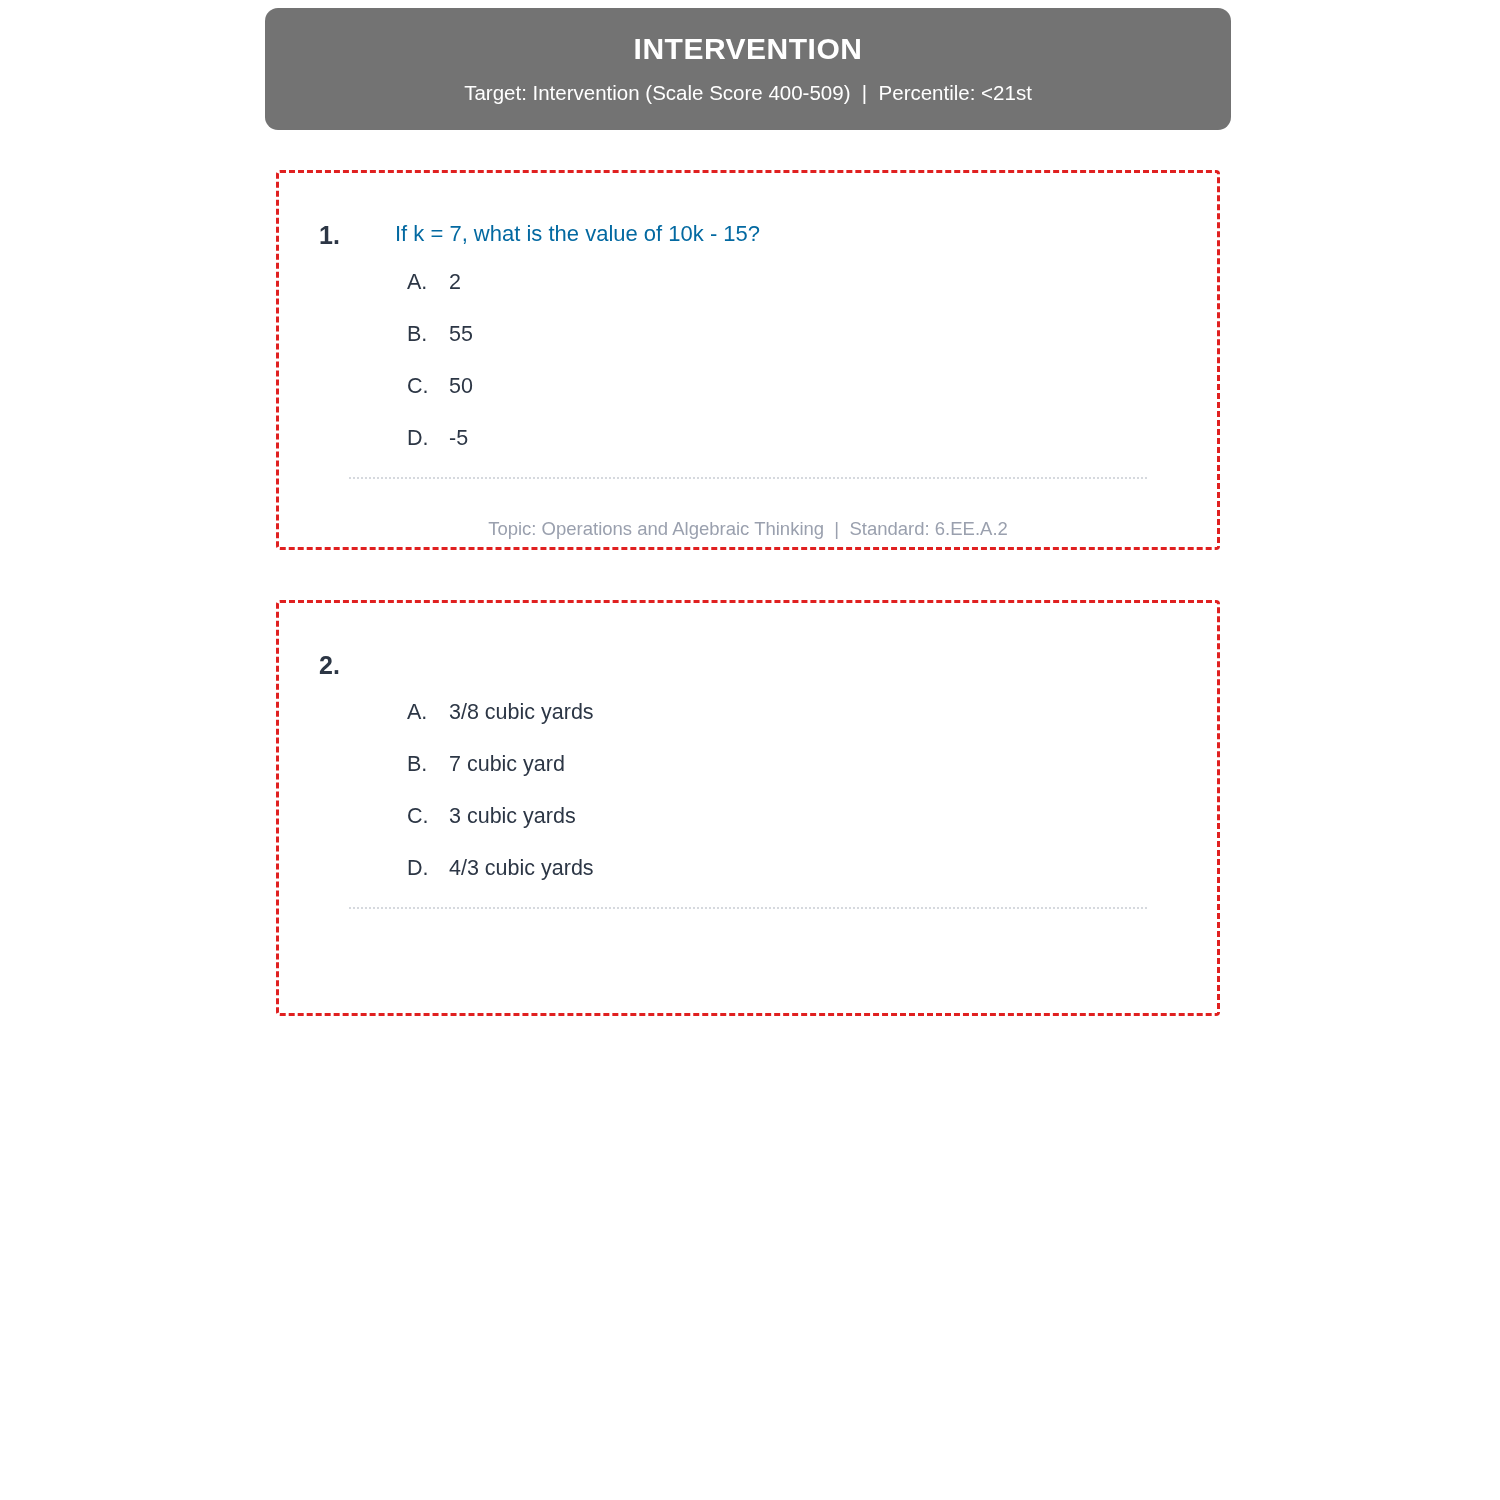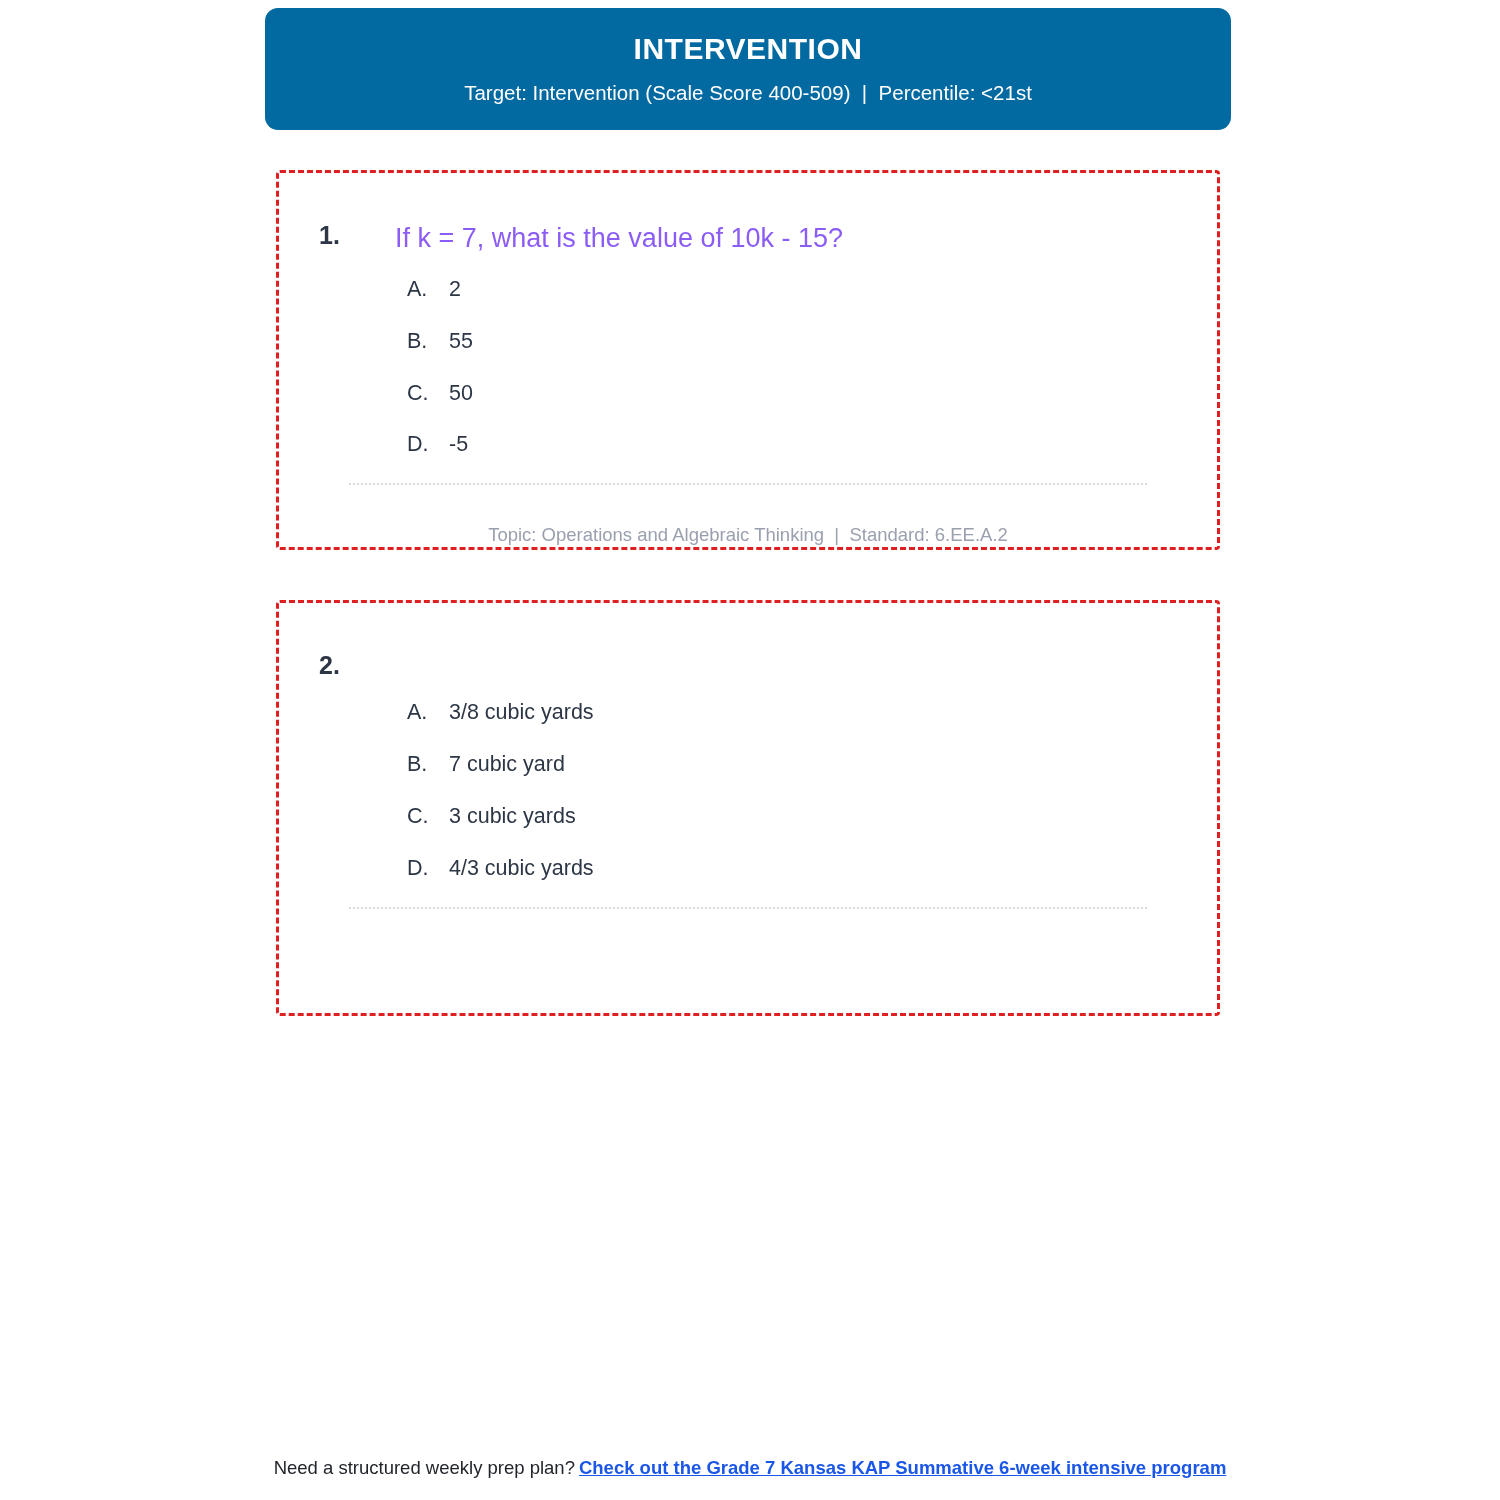--- a/index.html
+++ b/index.html
@@ -23,21 +23,21 @@
     box-sizing: border-box;
   }
 
   
   .band {
     position: absolute;
     left: 265px;
     top: 8px;
     width: 966px;
     height: 122px;
-    background: #0369a1;
+    background: #737373;
     border-radius: 13px;
     box-sizing: border-box;
     display: flex;
     flex-direction: column;
     align-items: center;
     justify-content: center;
   }
   .band-title {
     color: #ffffff;
     font-size: 30px;
@@ -77,23 +77,23 @@
   }
   .q-num {
     font-size: 25px;
     font-weight: bold;
     color: #2c3645;
     width: 76px;
     flex: 0 0 76px;
     line-height: 1.45;
   }
   .q-text {
-    font-size: 27px;
+    font-size: 22px;
     font-weight: normal;
-    color: #8b5cf6;
+    color: #0369a1;
     line-height: 1.58;
     flex: 1 1 auto;
     max-width: 730px;
   }
 
   .options {
     margin: 0;
     padding: 0 0 0 88px;
     list-style: none;
   }
@@ -198,17 +198,14 @@
         <span class="opt-text">3 cubic yards</span>
       </li>
       <li class="opt">
         <span class="opt-letter">D.</span>
         <span class="opt-text">4/3 cubic yards</span>
       </li>
     </ul>
     <hr class="divider">
   </div>
 
-  <div class="footer">
-    <span>Need a structured weekly prep plan?</span><a class="footer-link" href="#">Check out the Grade 7 Kansas KAP Summative 6-week intensive program</a>
-  </div>
 
 </div>
 
 </body></html>

